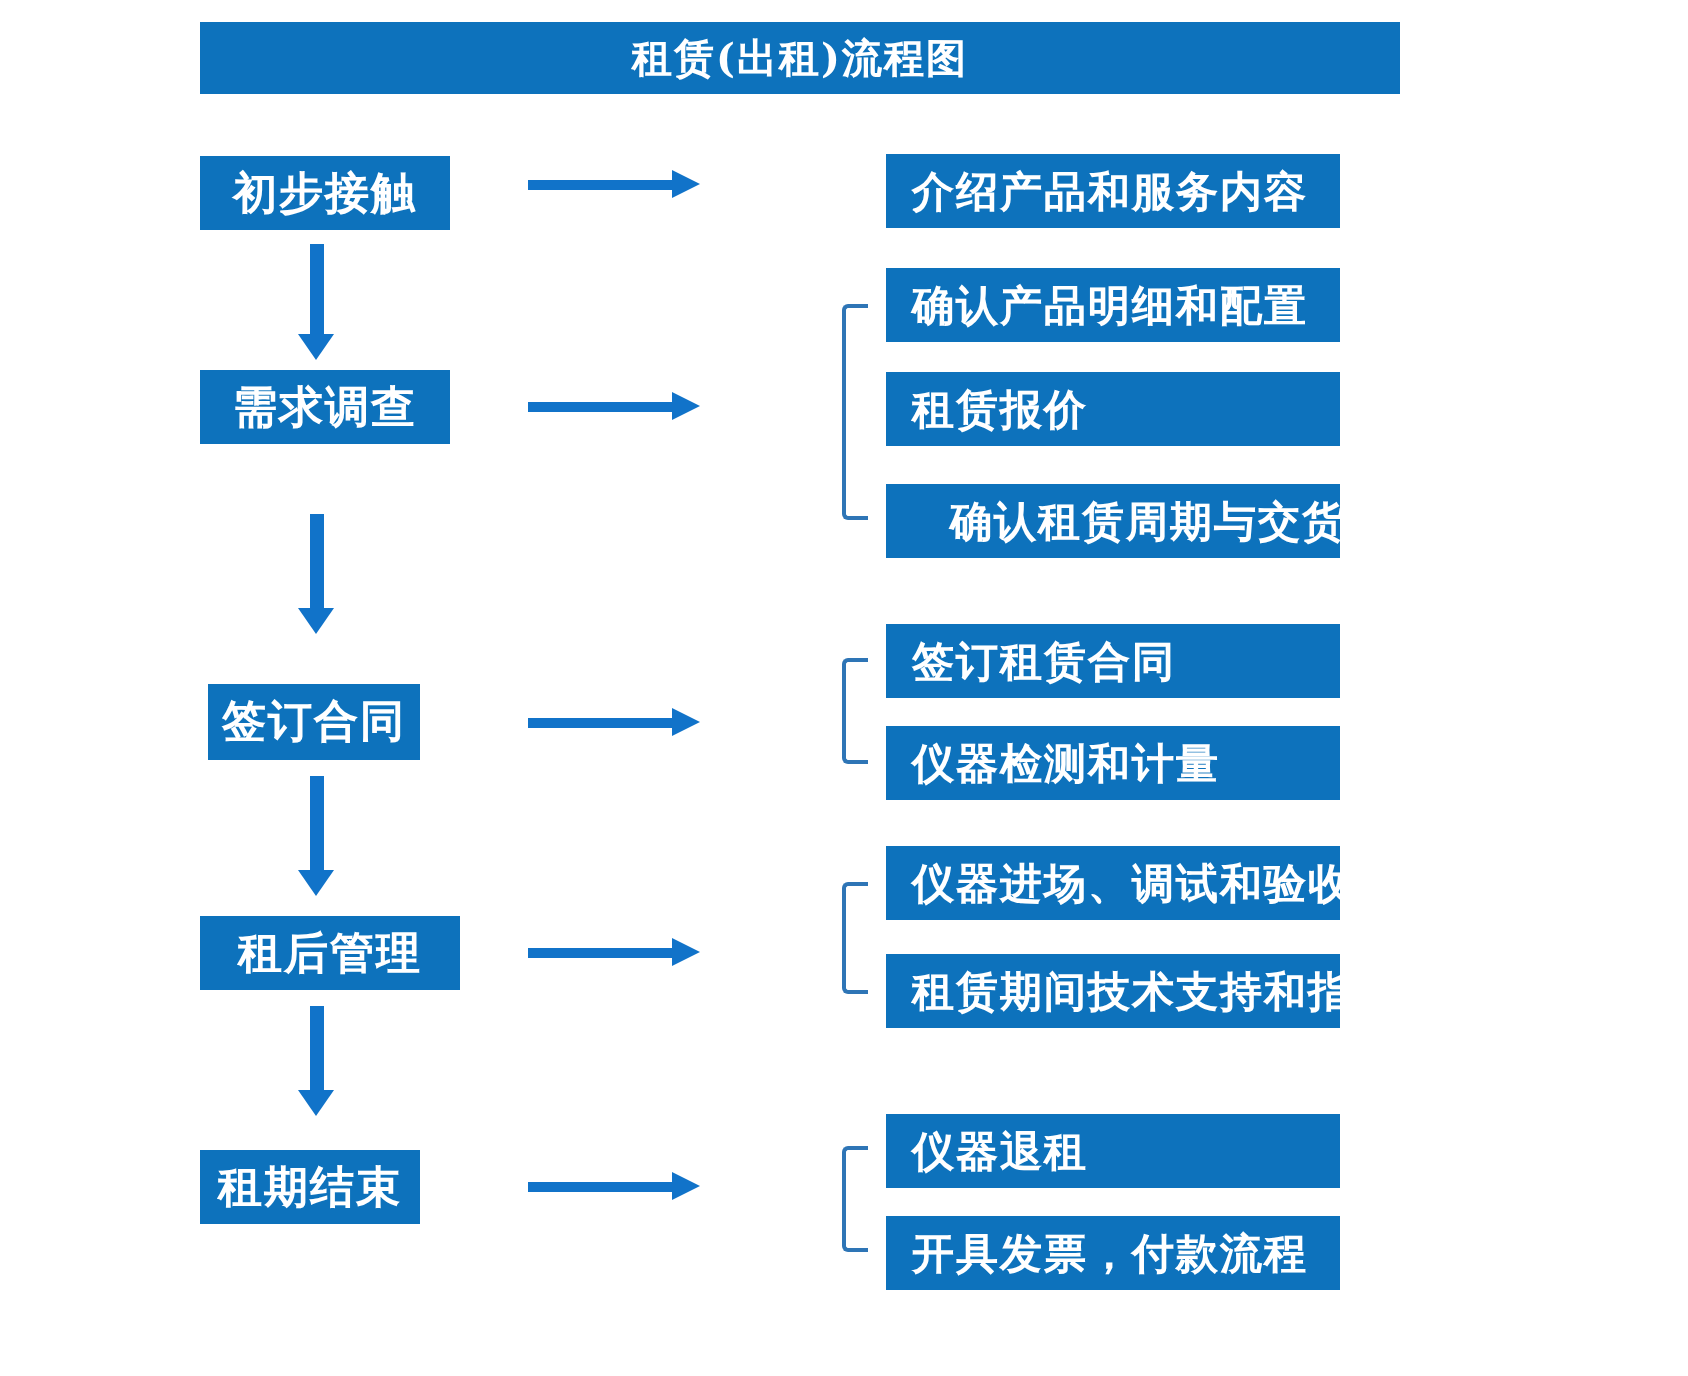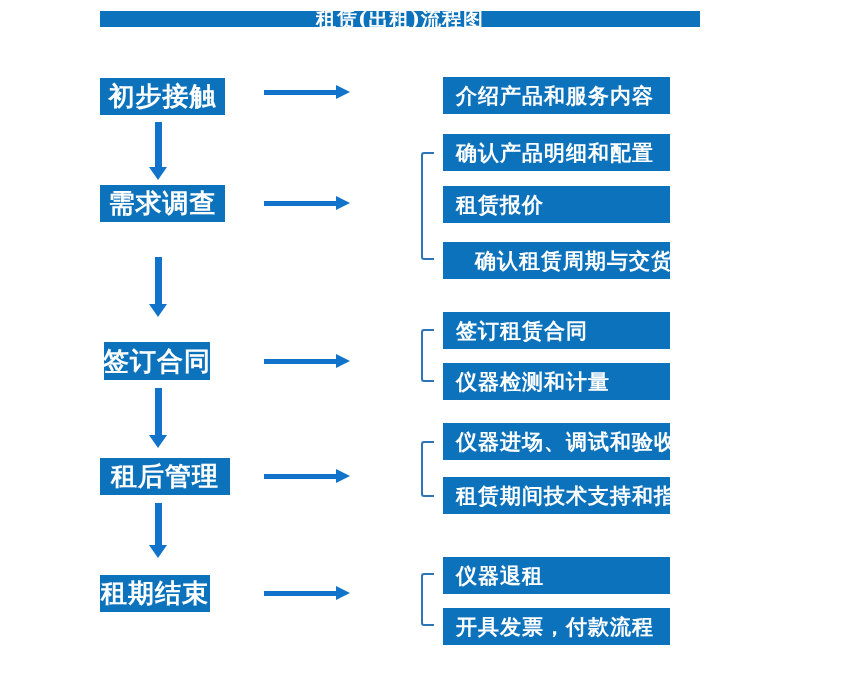--- a/index.html
+++ b/index.html
@@ -16,32 +16,32 @@
   }
   .canvas{
     position:relative;
     width:844px;
     height:688px;
     background:var(--bg);
     overflow:hidden;
   }
   .title-bar{
     position:absolute;
-    left:100px;top:11px;width:600px;height:16px;
+    left:100px;top:11px;width:600px;height:36px;
     background:var(--box);
     color:var(--text);
     display:flex;align-items:center;justify-content:center;
     font-weight:bold;font-size:20px;letter-spacing:1px;
   }
   .stage-box{
     position:absolute;
     background:var(--box);
     color:var(--text);
     display:flex;align-items:center;justify-content:center;
-    font-weight:bold;font-size:26px;letter-spacing:1px;
+    font-weight:bold;font-size:22px;letter-spacing:1px;
     white-space:nowrap;
   }
   .detail-box{
     position:absolute;
     left:443px;width:227px;height:37px;
     background:var(--box);
     color:var(--text);
     display:flex;align-items:center;
     padding-left:13px;
     font-weight:bold;font-size:21px;letter-spacing:1px;

